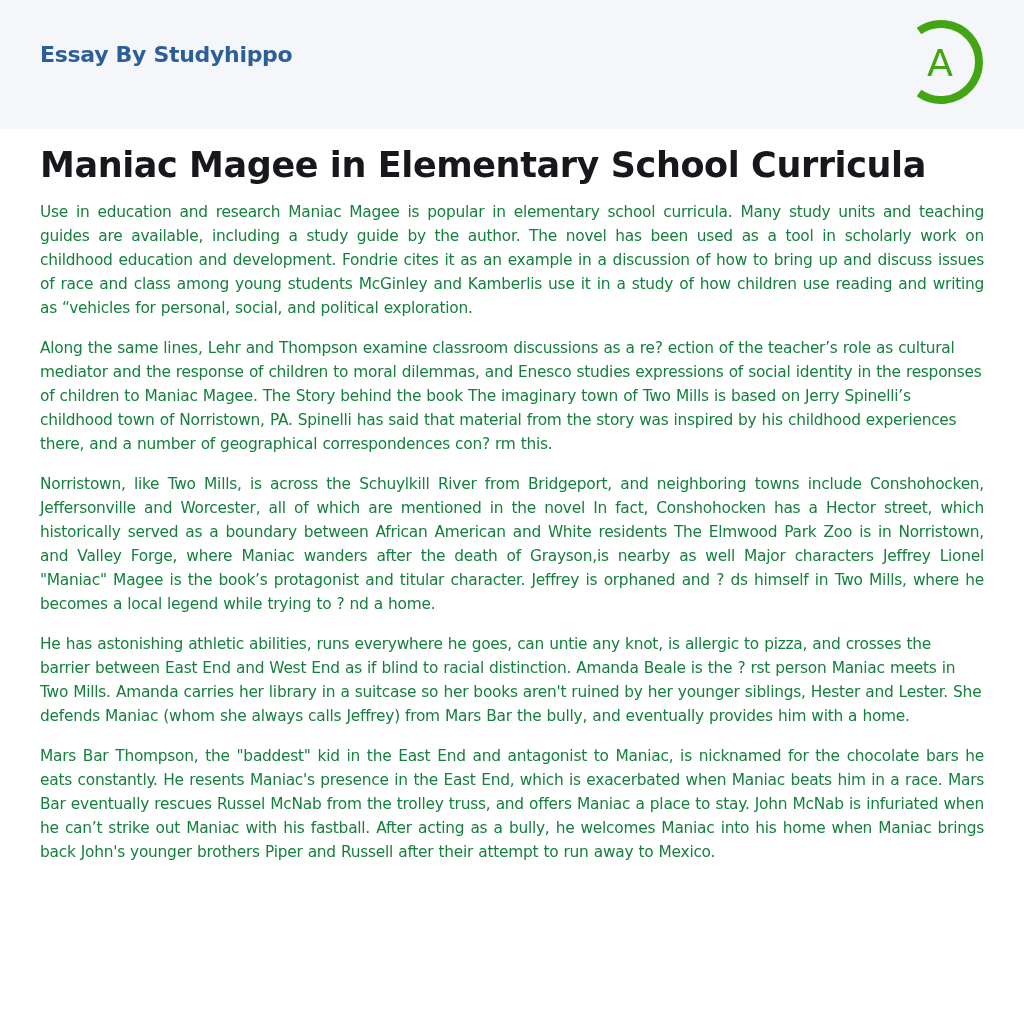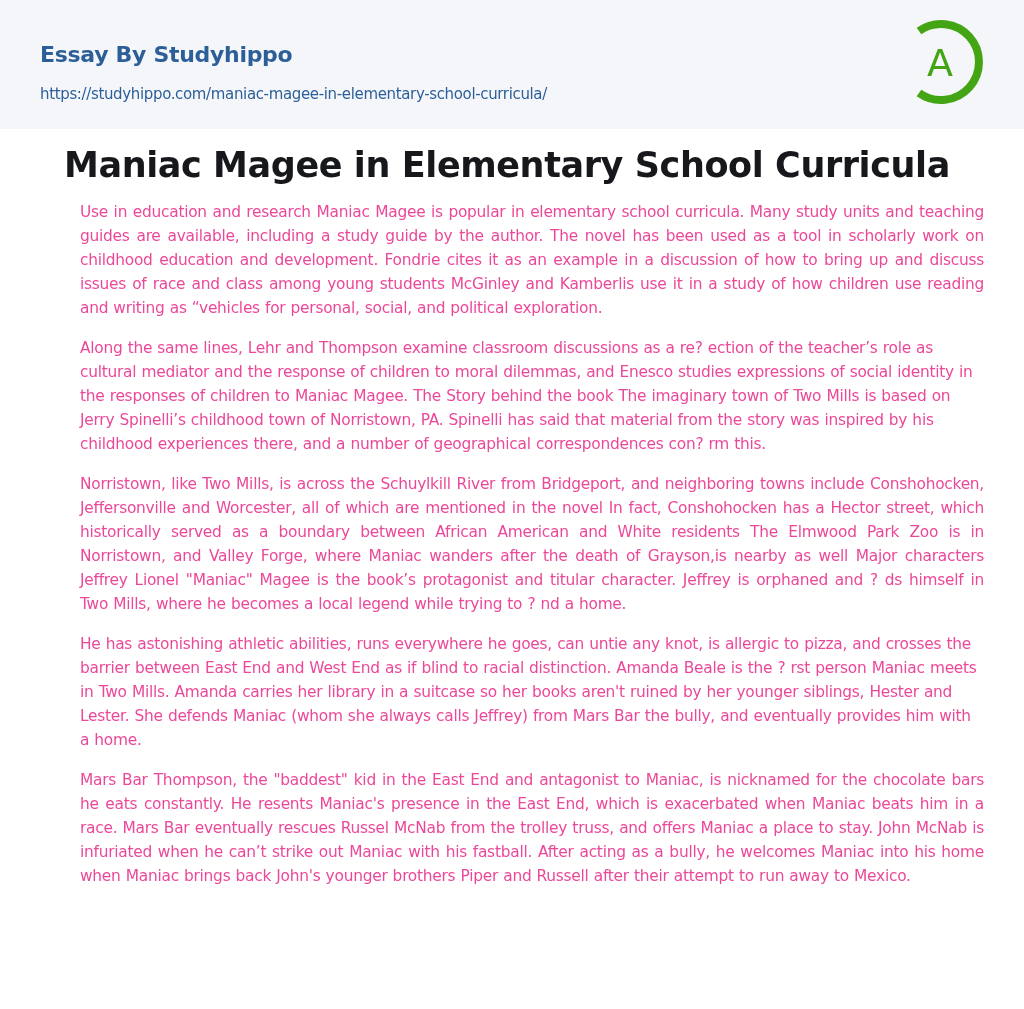--- a/index.html
+++ b/index.html
@@ -20,38 +20,37 @@
       font-size: 15px; color: #2c5f98; text-decoration: none;
       letter-spacing: -0.35px;
     }
     .logo {
       position: absolute; left: 908px; top: 18px; width: 80px; height: 88px;
     }
 
     .page-title {
       position: absolute; left: 40px; top: 145px; width: 950px;
       font-size: 35px; font-weight: bold; color: #17181c;
-      letter-spacing: -0.4px; white-space: nowrap; margin-left: 24px;
+      letter-spacing: -0.4px; white-space: nowrap;
     }
 
     .article {
       position: absolute; left: 40px; top: 200px; width: 944px;
     }
     .para {
-      font-size: 15.4px; line-height: 24px; color: #ec4899;
-      margin-bottom: 16px; letter-spacing: -0.25px; word-spacing: 0.5px; margin-left: 40px;
+      font-size: 15.4px; line-height: 24px; color: #15803d;
+      margin-bottom: 16px; letter-spacing: -0.25px; word-spacing: 0.5px;
     }
     .para.justify { text-align: justify; }
   </style>
 </head>
 <body>
 
 <div class="header">
   <div class="brand-title">Essay By Studyhippo</div>
-  <a class="source-url">https://studyhippo.com/maniac-magee-in-elementary-school-curricula/</a>
   <div class="logo">
     <svg width="80" height="88" viewBox="0 0 80 88">
       <path d="M 11 13 A 38 38 0 1 1 11 75" fill="none" stroke="#43a513" stroke-width="8" stroke-linecap="butt"></path>
       <text x="32" y="58" text-anchor="middle" font-family="DejaVu Sans, sans-serif" font-size="38" fill="#43a513">A</text>
     </svg>
   </div>
 </div>
 
 <h1 class="page-title">Maniac Magee in Elementary School Curricula</h1>
 

